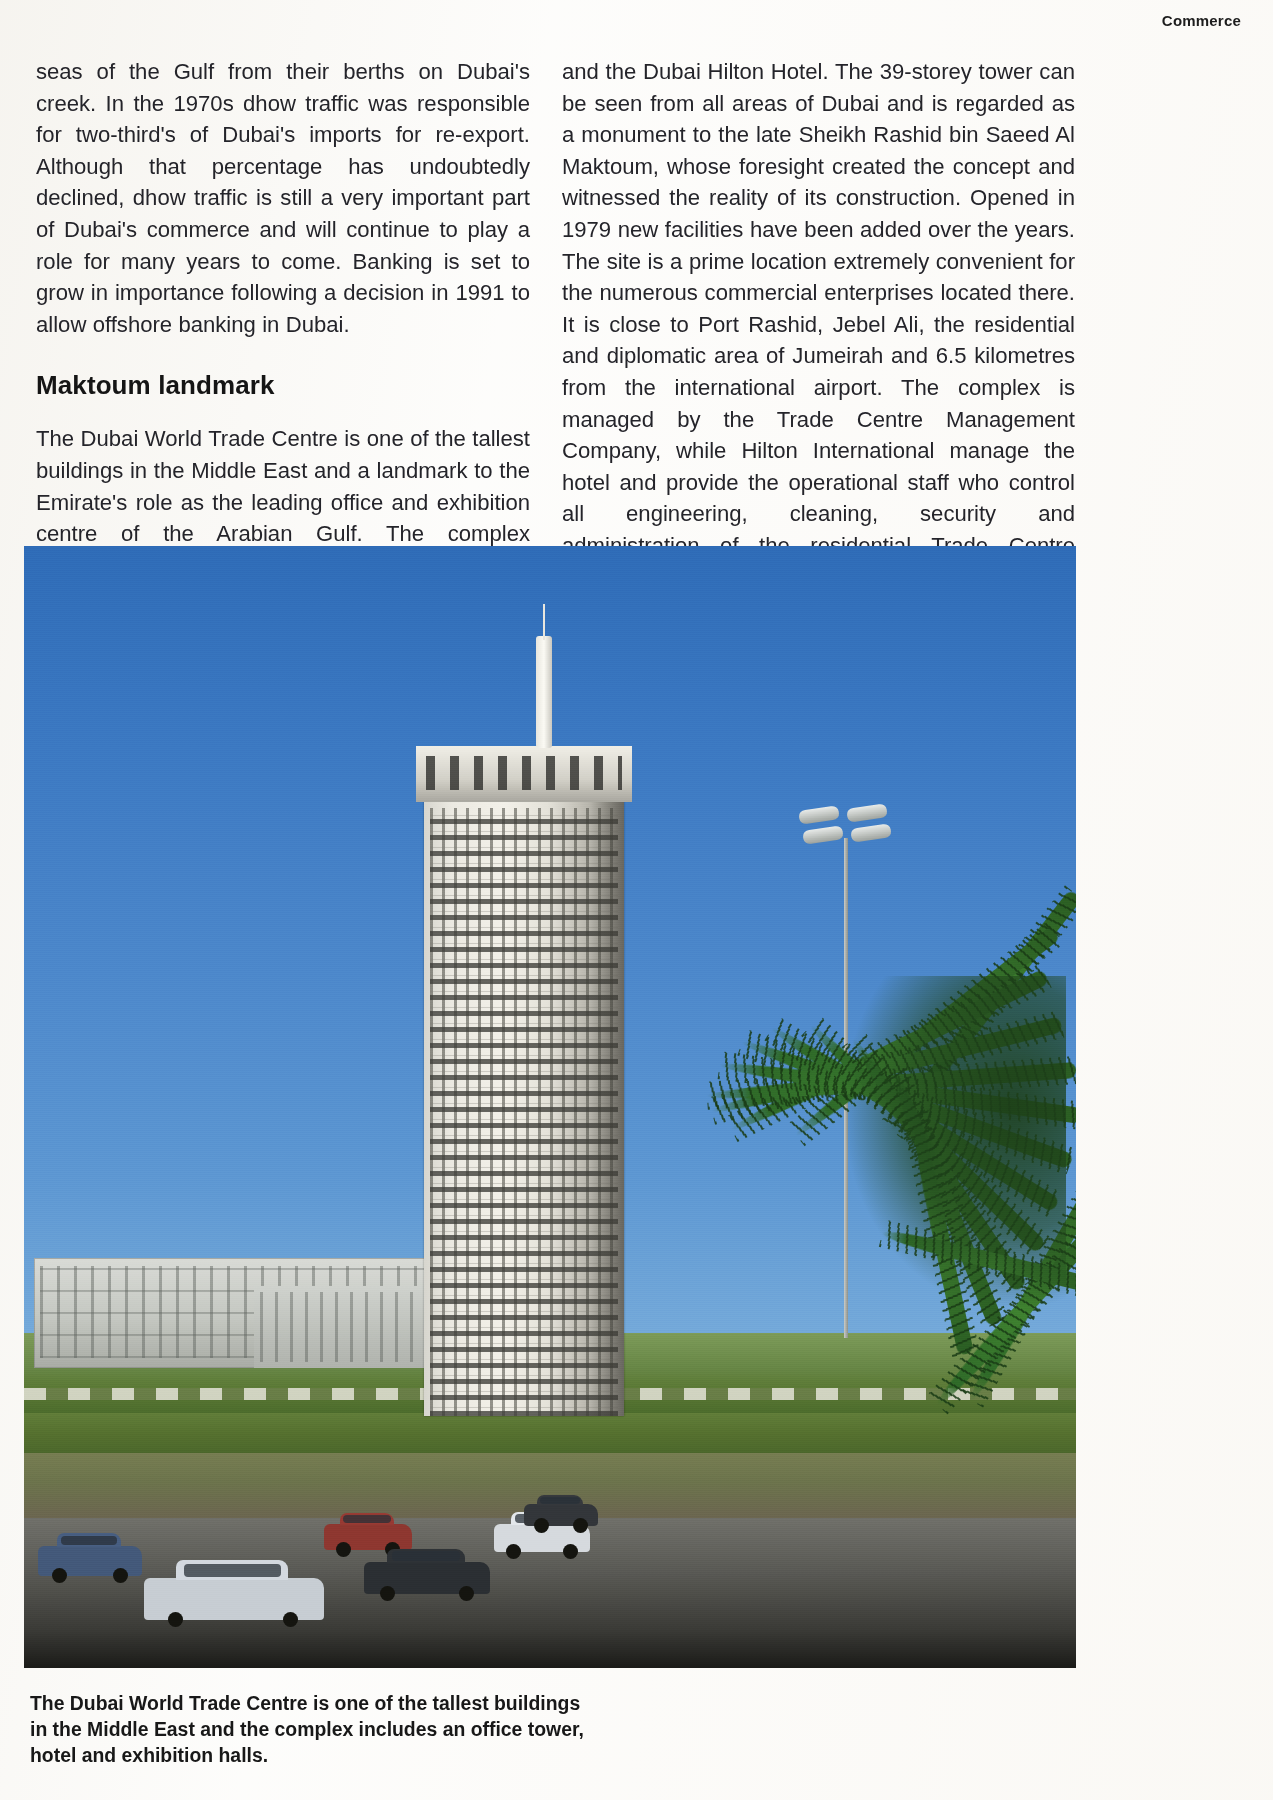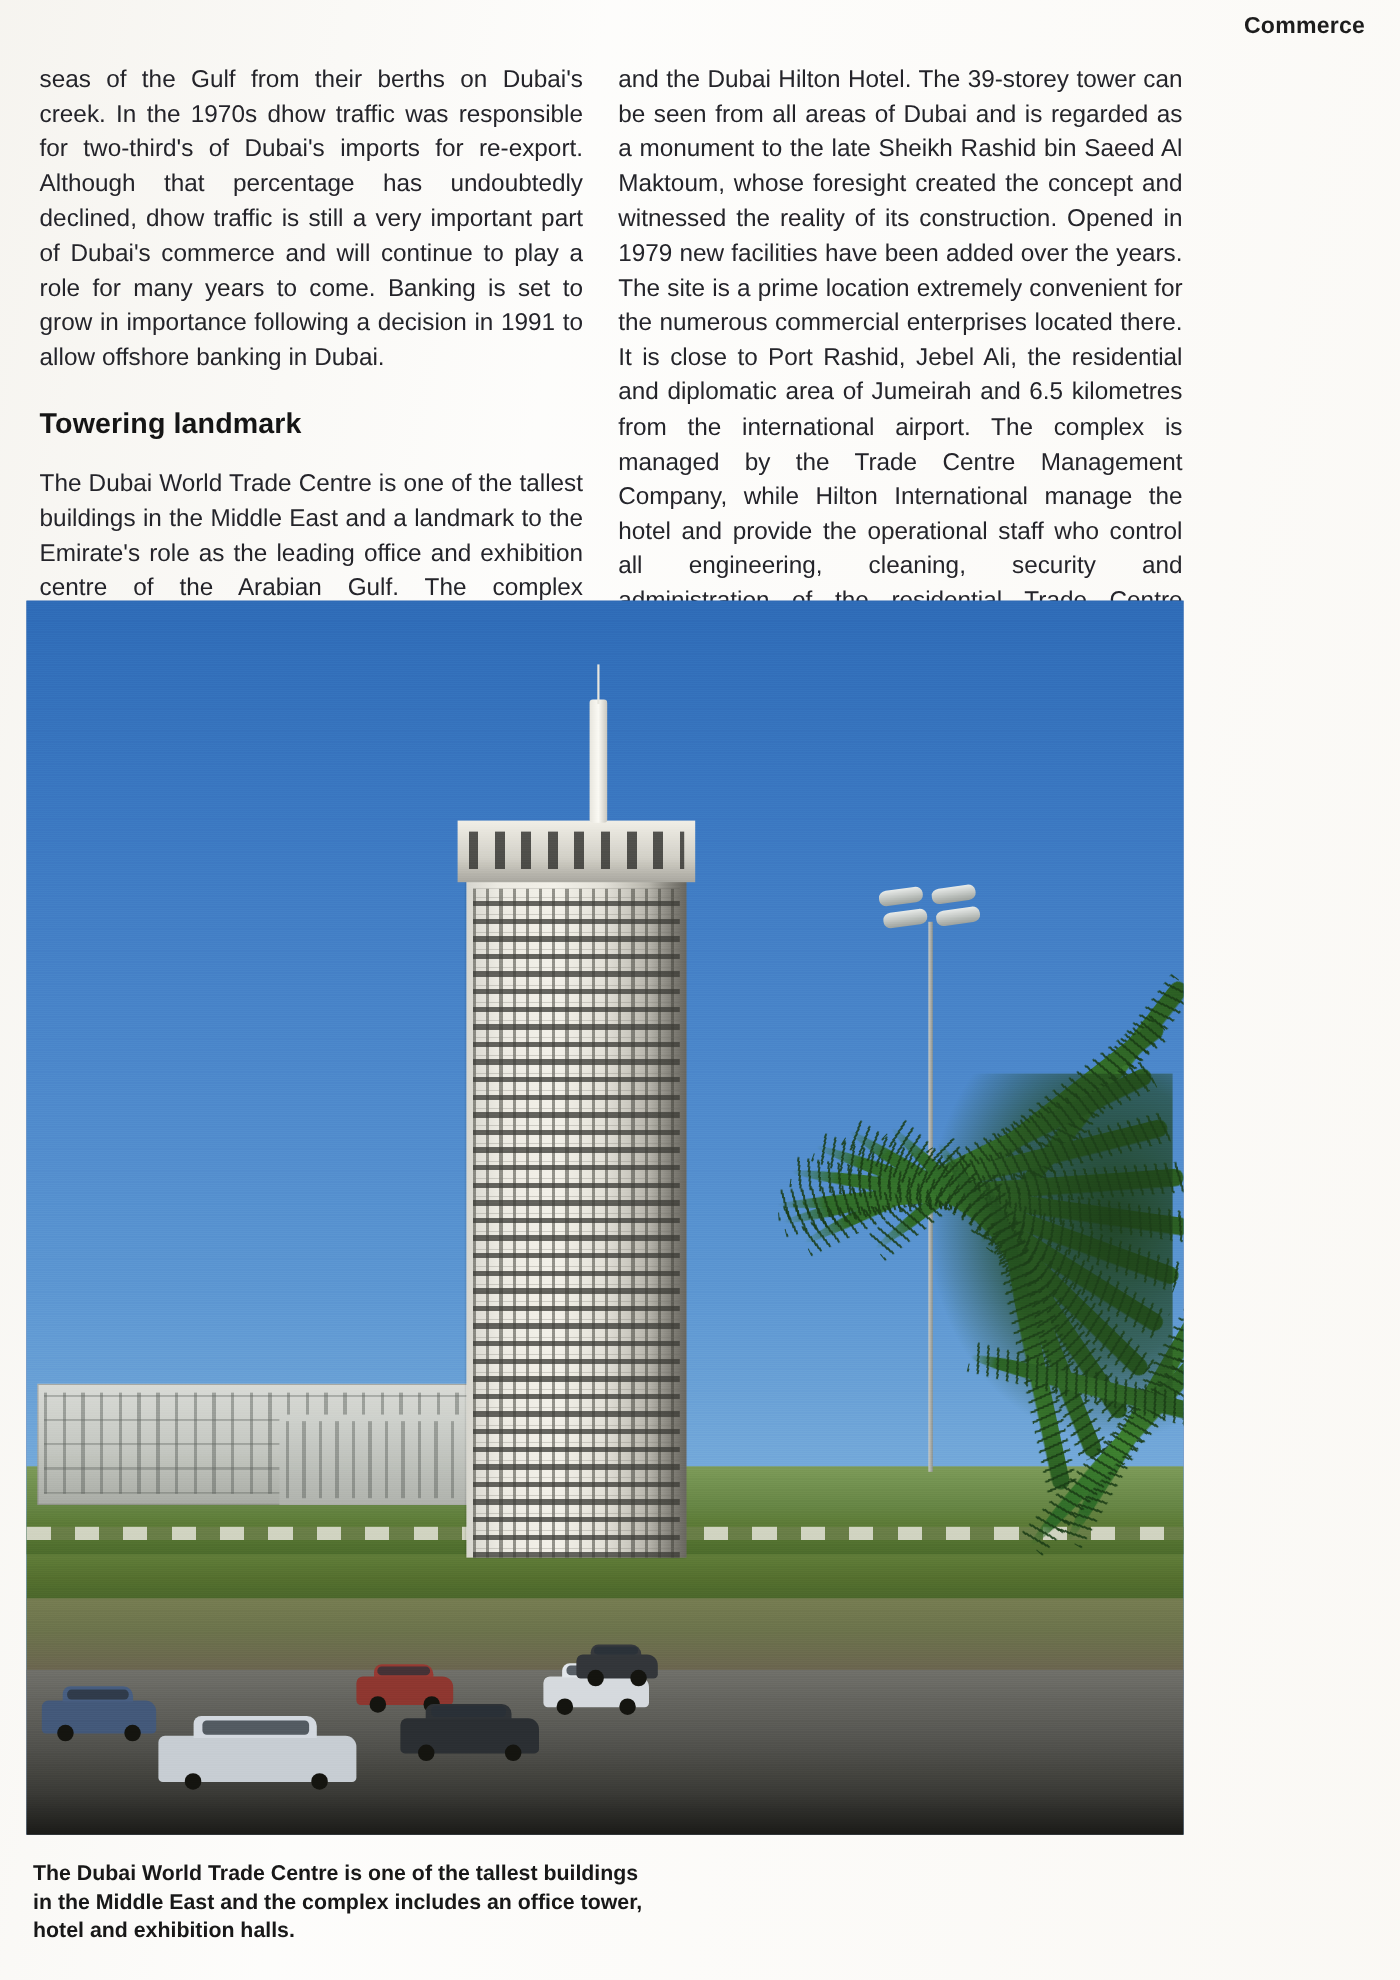--- a/index.html
+++ b/index.html
@@ -24,21 +24,21 @@
     position: absolute; inset: 0;
     background:
       linear-gradient(100deg, rgba(245,243,238,0.85) 0%, rgba(255,255,255,0.5) 35%, rgba(250,248,244,0.8) 100%);
     pointer-events: none;
   }
 
   
   .running-head {
     position: absolute;
     top: 12px; right: 32px;
-    font-size: 21px;
+    font-size: 15px;
     font-weight: bold;
     color: #1d1d1d;
     letter-spacing: 0.2px;
     font-family: "Liberation Sans", sans-serif;
   }
 
   
   .columns {
     position: absolute;
     top: 56px; left: 36px;
@@ -361,21 +361,21 @@
 <div class="page">
   <div class="paper-tint"></div>
 
   <div class="running-head">Commerce</div>
 
   <div class="columns">
 
     <div class="col left">
       <p class="body-text lead">seas of the Gulf from their berths on Dubai's creek. In the 1970s dhow traffic was responsible for two-third's of Dubai's imports for re-export. Although that percentage has undoubtedly declined, dhow traffic is still a very important part of Dubai's commerce and will continue to play a role for many years to come. Banking is set to grow in importance following a decision in 1991 to allow offshore banking in Dubai.</p>
 
-      <h2 class="section-heading">Towering landmark</h2>
+      <h2 class="section-heading">Maktoum landmark</h2>
 
       <p class="body-text">The Dubai World Trade Centre is one of the tallest buildings in the Middle East and a landmark to the Emirate's role as the leading office and exhibition centre of the Arabian Gulf. The complex comprises a 210-metre office tower, three apartment blocks, three exhibition centres</p>
     </div>
 
     <div class="col right">
       <p class="body-text">and the Dubai Hilton Hotel. The 39-storey tower can be seen from all areas of Dubai and is regarded as a monument to the late Sheikh Rashid bin Saeed Al Maktoum, whose foresight created the concept and witnessed the reality of its construction. Opened in 1979 new facilities have been added over the years. The site is a prime location extremely convenient for the numerous commercial enterprises located there. It is close to Port Rashid, Jebel Ali, the residential and diplomatic area of Jumeirah and 6.5 kilometres from the international airport. The complex is managed by the Trade Centre Management Company, while Hilton International manage the hotel and provide the operational staff who control all engineering, cleaning, security and administration of the residential Trade Centre Apartments.  Occupancy of the office space has</p>
     </div>
 
   </div>
 

